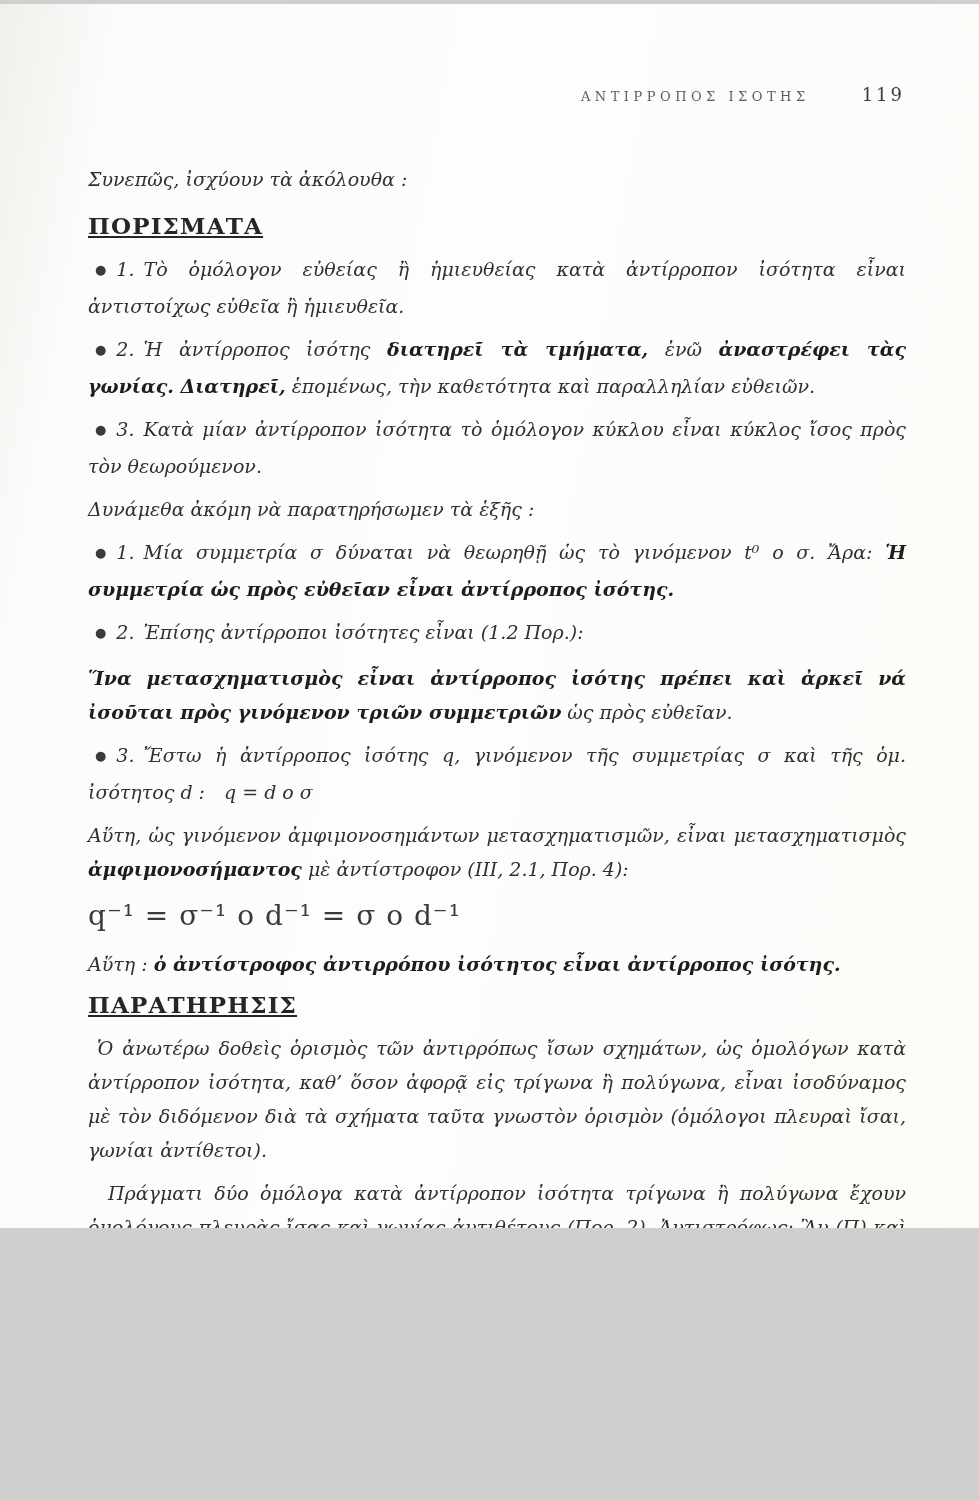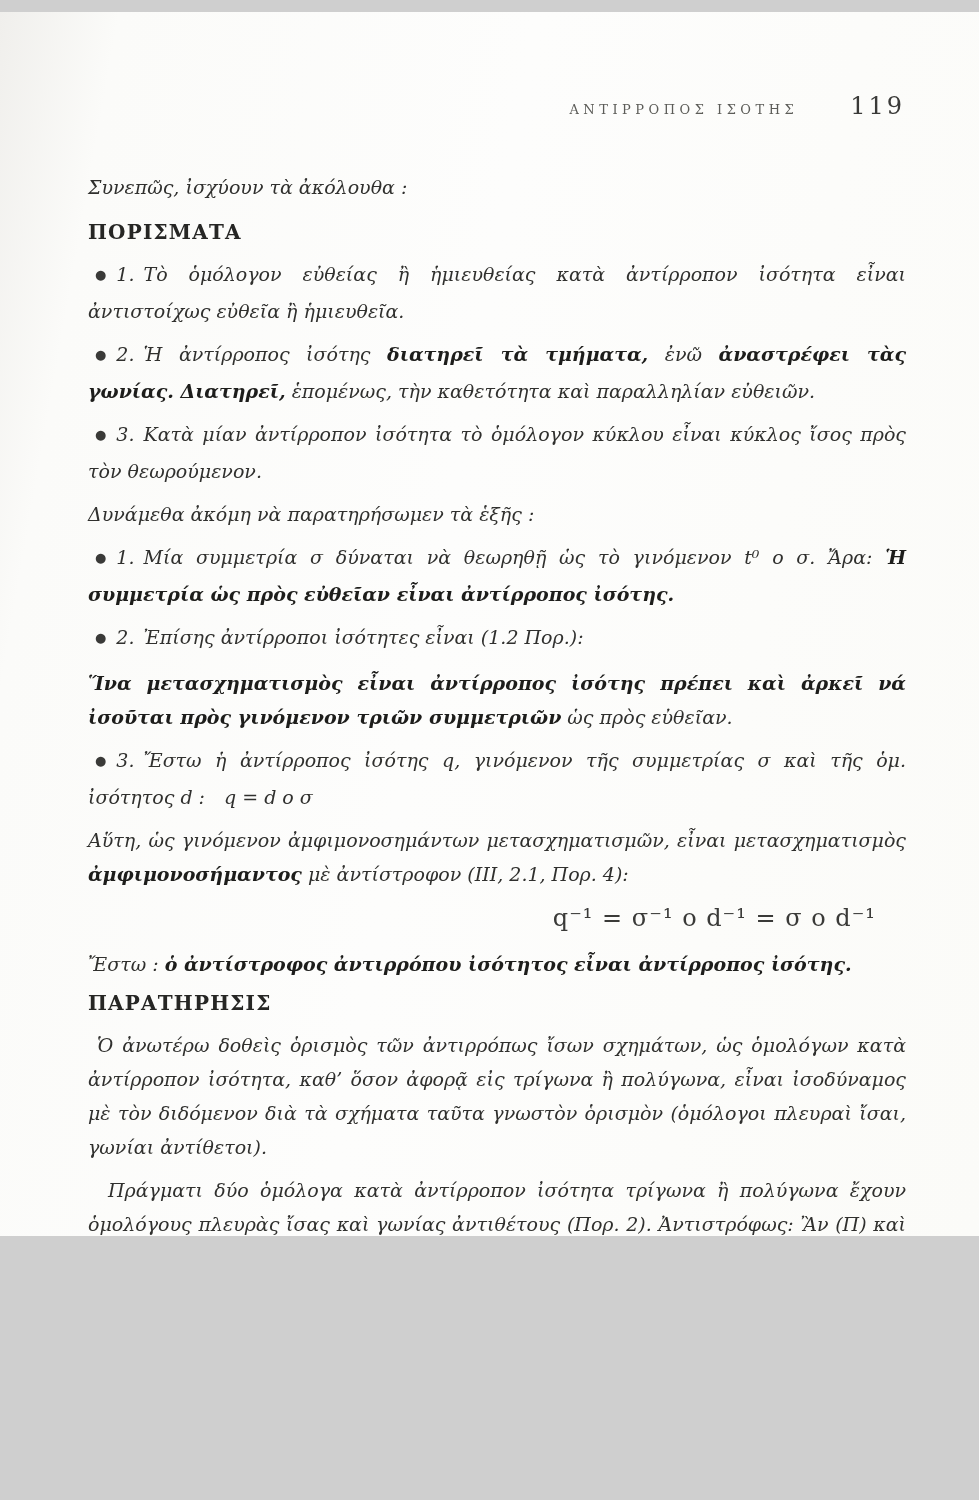--- a/index.html
+++ b/index.html
@@ -1,56 +1,56 @@
 <!DOCTYPE html>
 <html><head>
 <meta charset="utf-8">
 <style>
   html,body{margin:0;padding:0;background:#cfcfcf;}
   .page{
     position:relative;
     width:979px;height:1224px;
-    margin:12px auto;
+    margin:4px auto;
     background:linear-gradient(100deg,#f0efec 0%,#fbfbf9 10%,#fdfdfc 45%,#fbfbf8 100%);
     font-family:"DejaVu Serif","Liberation Serif",serif;
     color:#30302e;
     overflow:hidden;
     box-sizing:border-box;
   }
   .running-head{
     position:absolute;top:80px;right:74px;
     display:flex;align-items:baseline;gap:52px;
   }
   .running-title{
     font-size:13px;letter-spacing:4.5px;color:#5c5c58;white-space:nowrap;
   }
   .page-num{
-    font-size:24px;letter-spacing:3px;color:#3a3a38;
+    font-size:18px;letter-spacing:3px;color:#3a3a38;
   }
   .body-col{
     position:absolute;left:88px;top:158px;width:818px;
   }
   .para{
     font-size:19px;line-height:34px;
     text-align:justify;
     margin:0 0 9px 0;
     font-style:italic;
   }
   .b{font-weight:bold;color:#1d1d1b;}
   .heading{
-    font-size:20px;font-weight:bold;letter-spacing:1.2px;
-    color:#262624;margin:16px 0 13px 0;
+    font-size:23px;font-weight:bold;letter-spacing:1.2px;
+    color:#262624;margin:16px 0 13px 0;text-decoration:underline;
   }
   .dot{
     display:inline-block;font-size:13px;color:#3a3a38;
     margin:0 10px 0 7px;transform:translateY(-2px);
   }
   .num{margin-right:9px;}
   .formula{
-    text-align:right;font-size:24px;letter-spacing:1px;
+    text-align:left;font-size:28px;letter-spacing:1px;
     margin:13px 30px 15px 0;color:#3a3a38;
   }
   .indent-sm{text-indent:9px;}
   .indent-lg{text-indent:20px;}
   .mt-sm{margin-top:5px;}
   .mt-md{margin-top:10px;}
   
   .smudge{
     position:absolute;left:189px;top:1296px;width:5px;height:14px;
     background:#1c1c1a;border-radius:70% 30% 60% 40%;
@@ -92,21 +92,21 @@
 
 
     <p class="para"><span><span class="b">Ἵνα μετασχηματισμὸς εἶναι ἀντίρροπος ἰσότης πρέπει καὶ ἀρκεῖ νά ἰσοῦται πρὸς γινόμενον τριῶν συμμετριῶν</span><span> ὡς πρὸς εὐθεῖαν.</span></span></p>
 
     <p class="para"><span class="dot">●</span><span class="num">3.</span><span><span>Ἔστω ἡ ἀντίρροπος ἰσότης q, γινόμενον τῆς συμμετρίας σ καὶ τῆς ὁμ. ἰσότητος d :  q = d ο σ</span></span></p>
 
     <p class="para"><span><span>Αὕτη, ὡς γινόμενον ἀμφιμονοσημάντων μετασχηματισμῶν, εἶναι μετασχηματισμὸς </span><span class="b">ἀμφιμονοσήμαντος</span><span> μὲ ἀντίστροφον (III, 2.1, Πορ. 4):</span></span></p>
 
     <p class="formula"><span><span>q⁻¹ = σ⁻¹ ο d⁻¹ = σ ο d⁻¹</span></span></p>
 
-    <p class="para"><span><span>Ἔστω : </span><span class="b">ὁ ἀντίστροφος ἀντιρρόπου ἰσότητος εἶναι ἀντίρροπος ἰσότης.</span></span></p>
+    <p class="para"><span><span>Αὕτη : </span><span class="b">ὁ ἀντίστροφος ἀντιρρόπου ἰσότητος εἶναι ἀντίρροπος ἰσότης.</span></span></p>
 
     <h2 class="heading mt-md">ΠΑΡΑΤΗΡΗΣΙΣ</h2>
 
     <p class="para indent-sm"><span><span>Ὁ ἀνωτέρω δοθεὶς ὁρισμὸς τῶν ἀντιρρόπως ἴσων σχημάτων, ὡς ὁμολόγων κατὰ ἀντίρροπον ἰσότητα, καθ’ ὅσον ἀφορᾷ εἰς τρίγωνα ἢ πολύγωνα, εἶναι ἰσοδύναμος μὲ τὸν διδόμενον διὰ τὰ σχήματα ταῦτα γνωστὸν ὁρισμὸν (ὁμόλογοι πλευραὶ ἴσαι, γωνίαι ἀντίθετοι).</span></span></p>
 
     <p class="para indent-lg"><span><span>Πράγματι δύο ὁμόλογα κατὰ ἀντίρροπον ἰσότητα τρίγωνα ἢ πολύγωνα ἔχουν ὁμολόγους πλευρὰς ἴσας καὶ γωνίας ἀντιθέτους (Πορ. 2). Ἀντιστρόφως: Ἂν (Π) καὶ (Π′) εἶναι τρίγωνα ἢ πολύγωνα ΑΒΓ... καὶ Α′Β′Γ′..., ἀντιστοίχως (σχ. 2.1β), μὲ ὁμολόγους πλευρὰς ἴσας καὶ γωνίας ἀντιθέτους δύνανται νὰ καταστοῦν ὁμόλογα κατὰ μίαν ἀντίρροπον ἰσότητα.</span></span></p>
 
   </div>
 
   <div class="smudge"></div>

